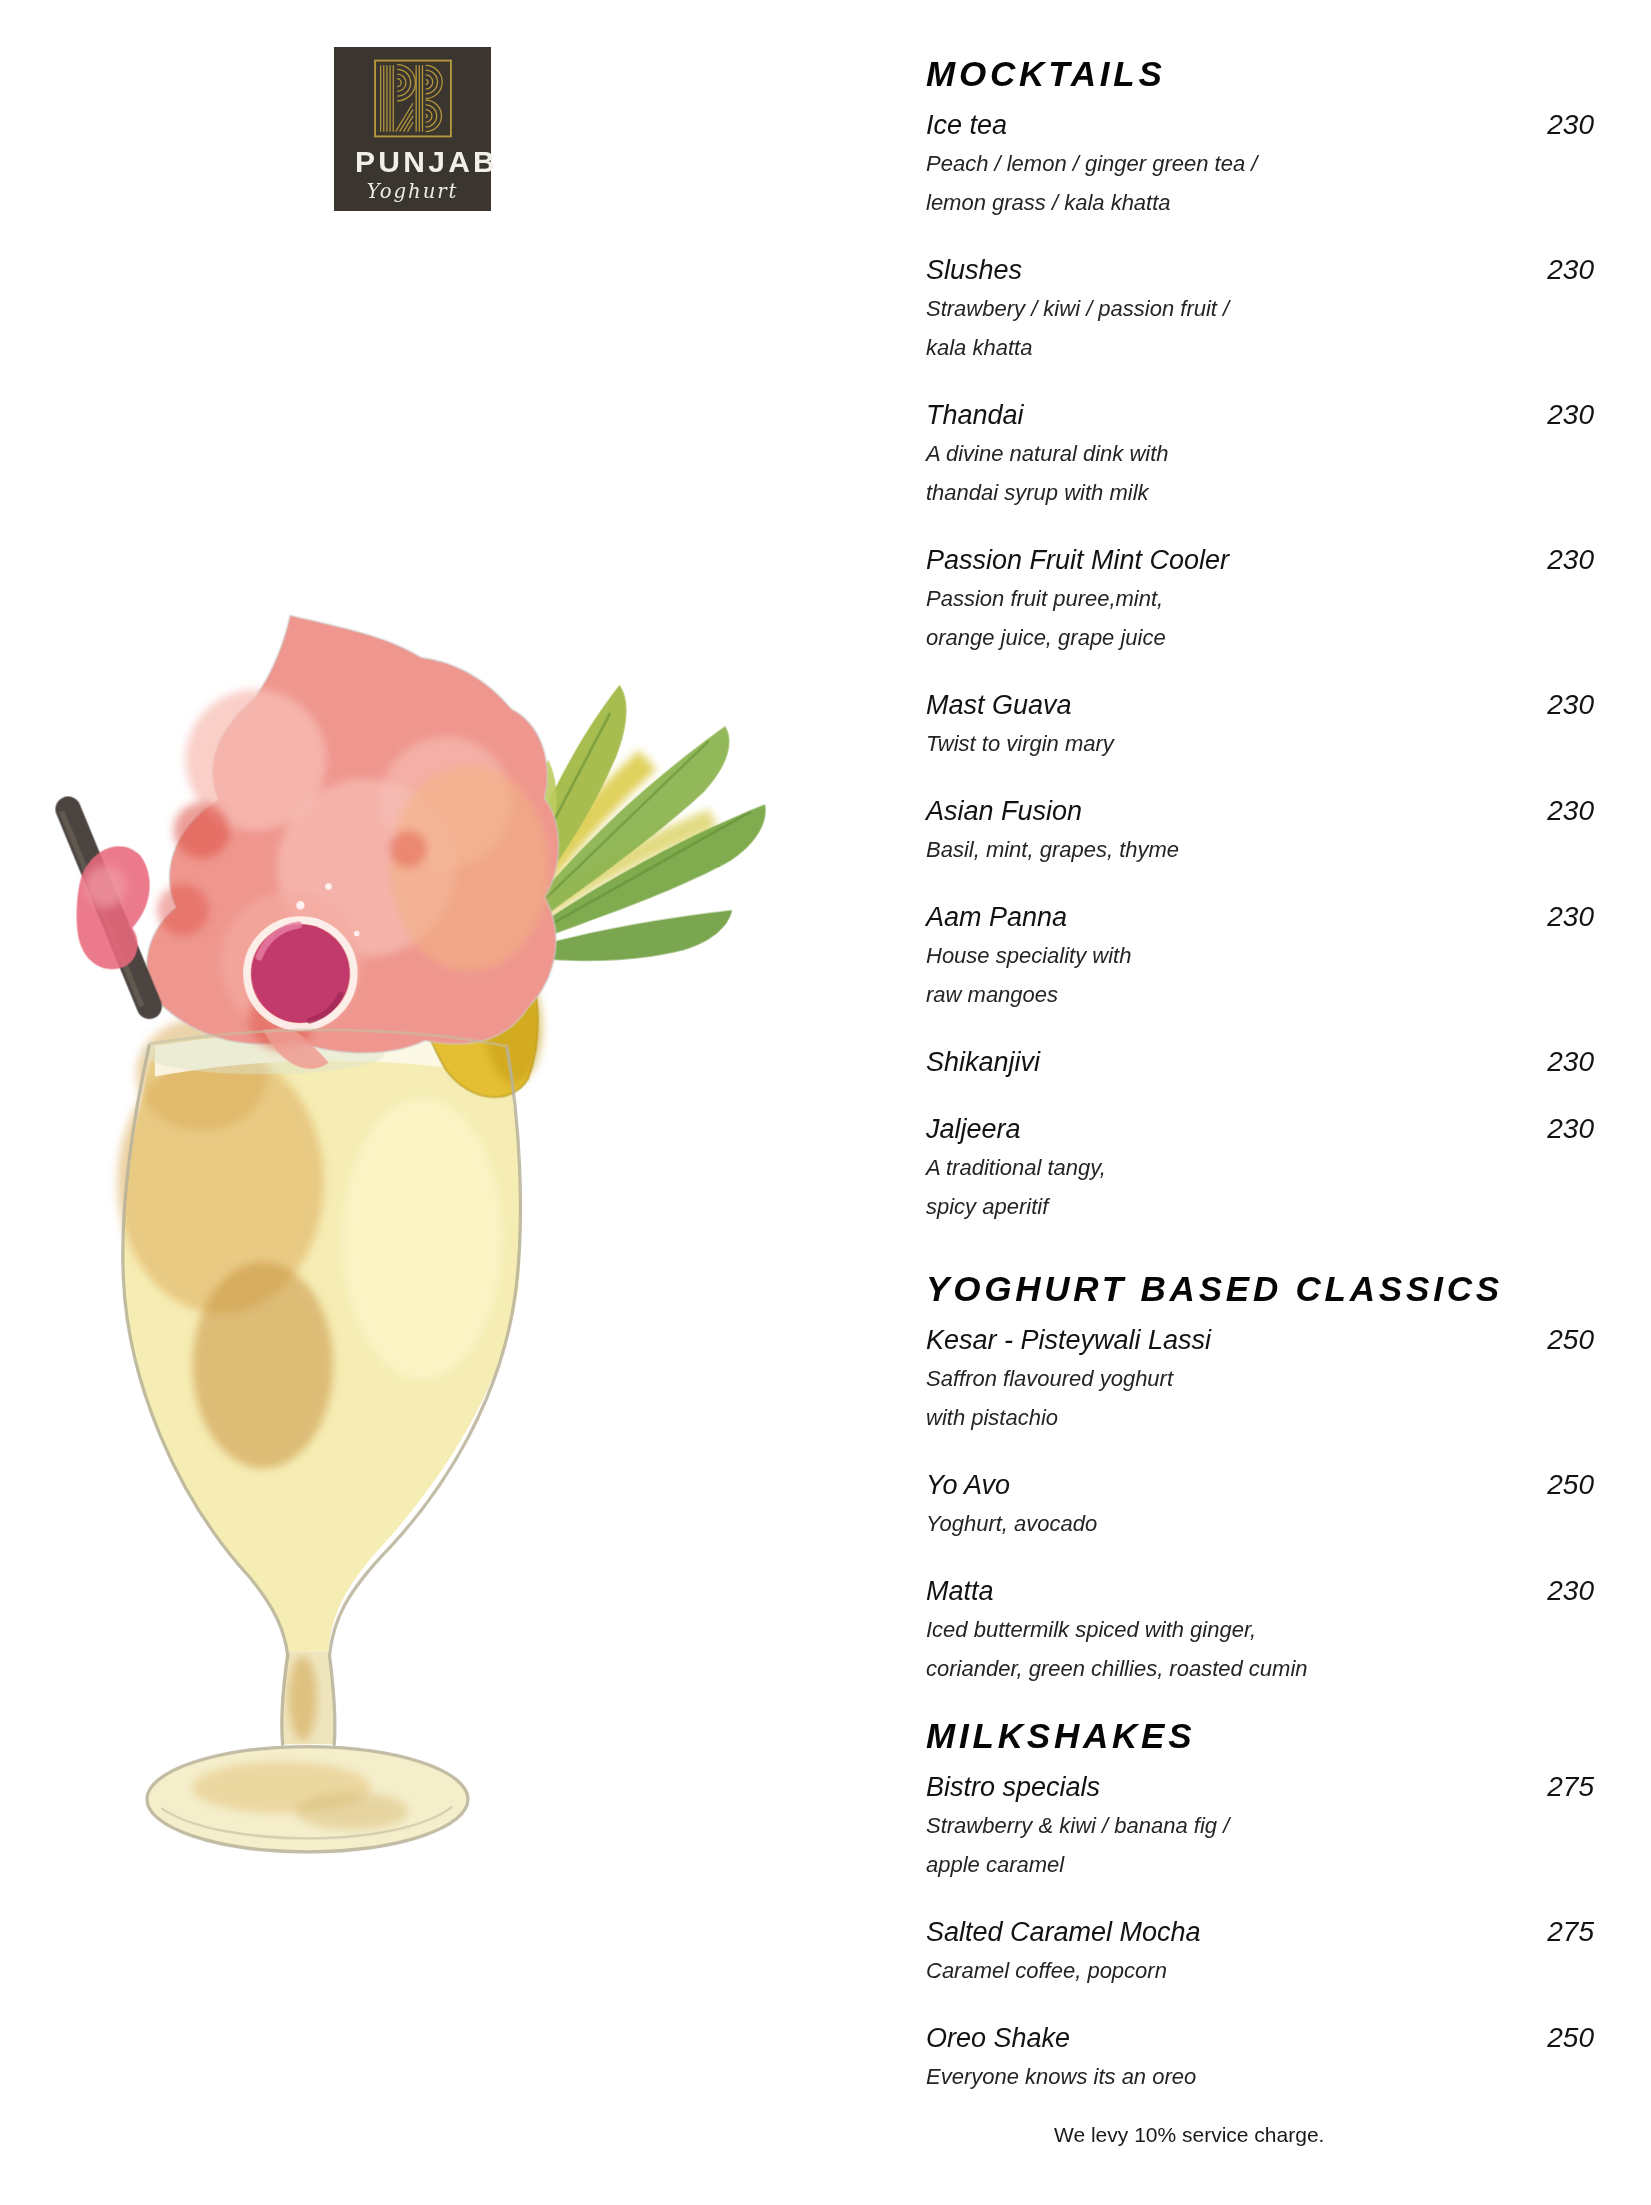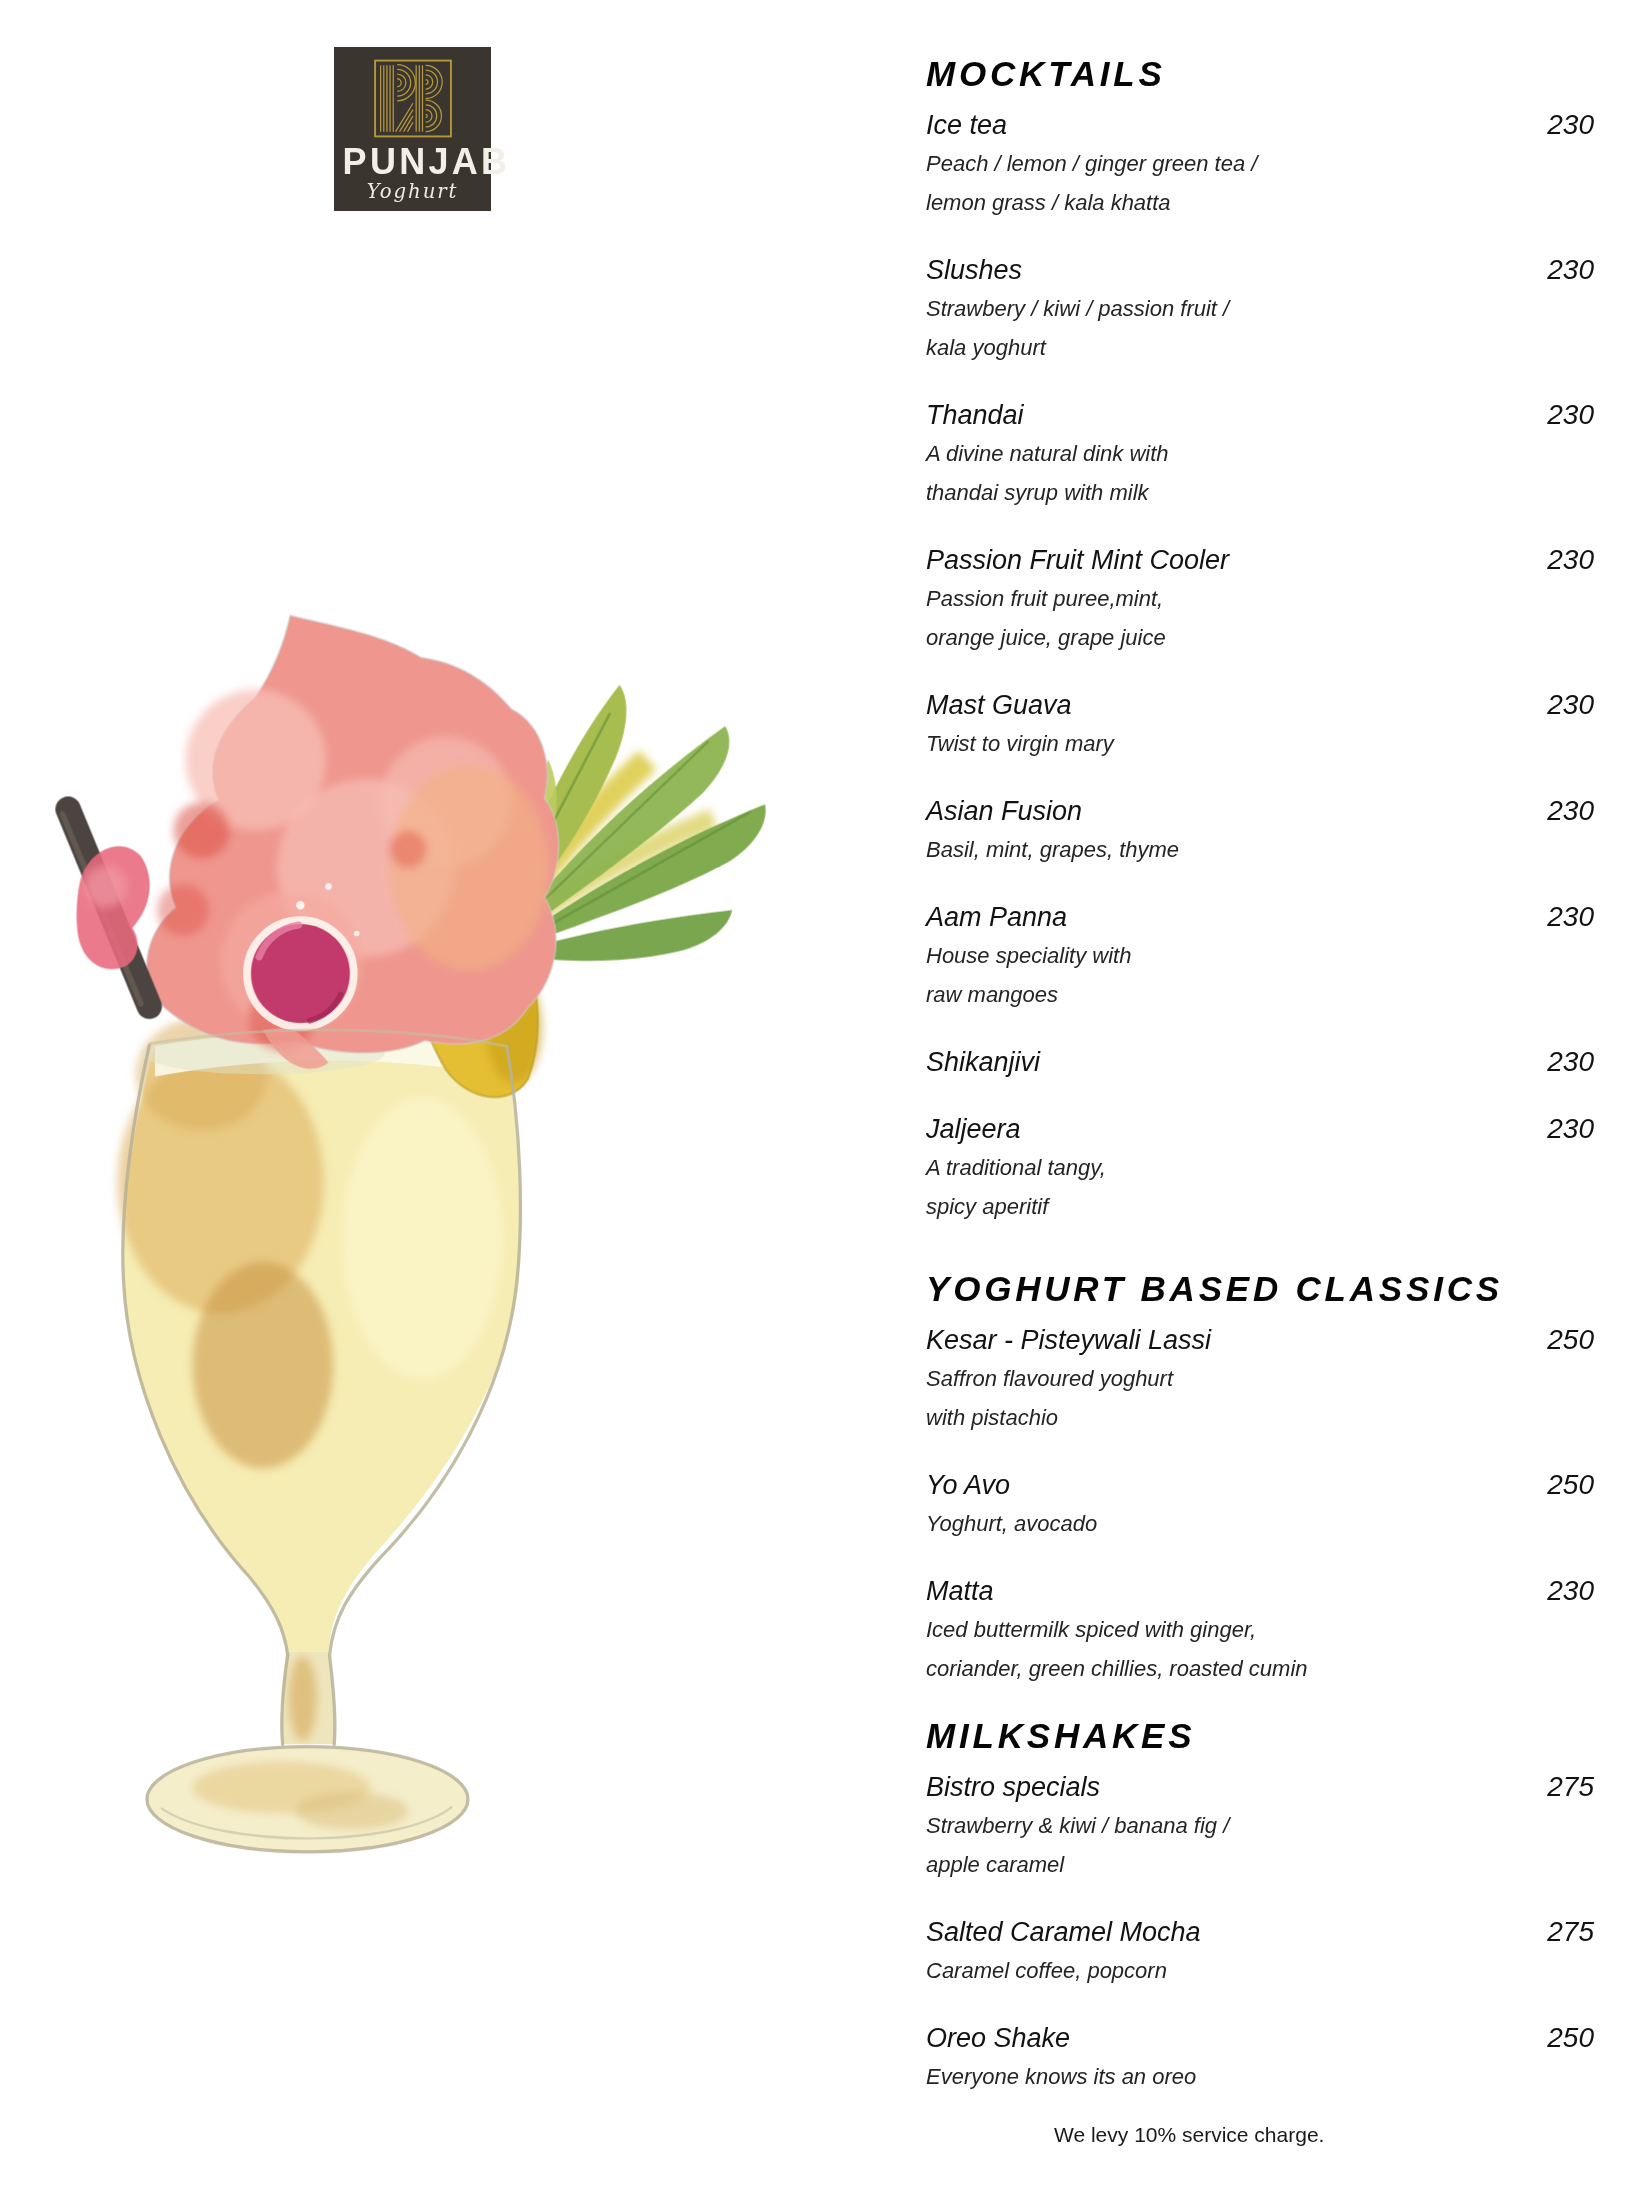--- a/index.html
+++ b/index.html
@@ -4,21 +4,21 @@
 <style>
   html,body{margin:0;padding:0;background:#ffffff;}
   body{width:1651px;height:2205px;overflow:hidden;}
   .page{position:relative;width:1651px;height:2205px;background:#ffffff;
         font-family:"Liberation Sans",sans-serif;color:#111;}
 
   
   .logo-badge{position:absolute;left:334px;top:47px;width:157px;height:164px;
               background:#3a362f;display:flex;flex-direction:column;align-items:center;}
   .logo-mono{margin-top:11.7px;}
-  .logo-name{margin-top:7.5px;font-size:36px;font-weight:bold;letter-spacing:3.3px;
+  .logo-name{margin-top:7.5px;font-size:30px;font-weight:bold;letter-spacing:3.3px;
              color:#f2efe8;line-height:33px;margin-left:28px;}
   .logo-script{margin-top:1.9px;font-family:"DejaVu Serif",serif;font-style:italic;
                font-size:19.7px;color:#eeebe2;letter-spacing:1.9px;}
 
   
   .menu-col{position:absolute;left:926px;top:55px;width:668px;}
   .section-title{margin:0 0 13px 0;font-size:35px;font-weight:800;letter-spacing:3.8px;
                  color:#060606;line-height:38px;}
   .menu-section{margin:0;font-style:italic;}
   .menu-col section:nth-of-type(2){margin-top:44px;}
@@ -194,21 +194,21 @@
           </div>
           <div class="item-desc">Peach / lemon / ginger green tea /</div>
           <div class="item-desc">lemon grass / kala khatta</div>
         </div>
         <div class="menu-item">
           <div class="item-row">
             <span class="item-name">Slushes</span>
             <span class="item-price">230</span>
           </div>
           <div class="item-desc">Strawbery / kiwi / passion fruit /</div>
-          <div class="item-desc">kala yoghurt</div>
+          <div class="item-desc">kala khatta</div>
         </div>
         <div class="menu-item">
           <div class="item-row">
             <span class="item-name">Thandai</span>
             <span class="item-price">230</span>
           </div>
           <div class="item-desc">A divine natural dink with</div>
           <div class="item-desc">thandai syrup with milk</div>
         </div>
         <div class="menu-item">

